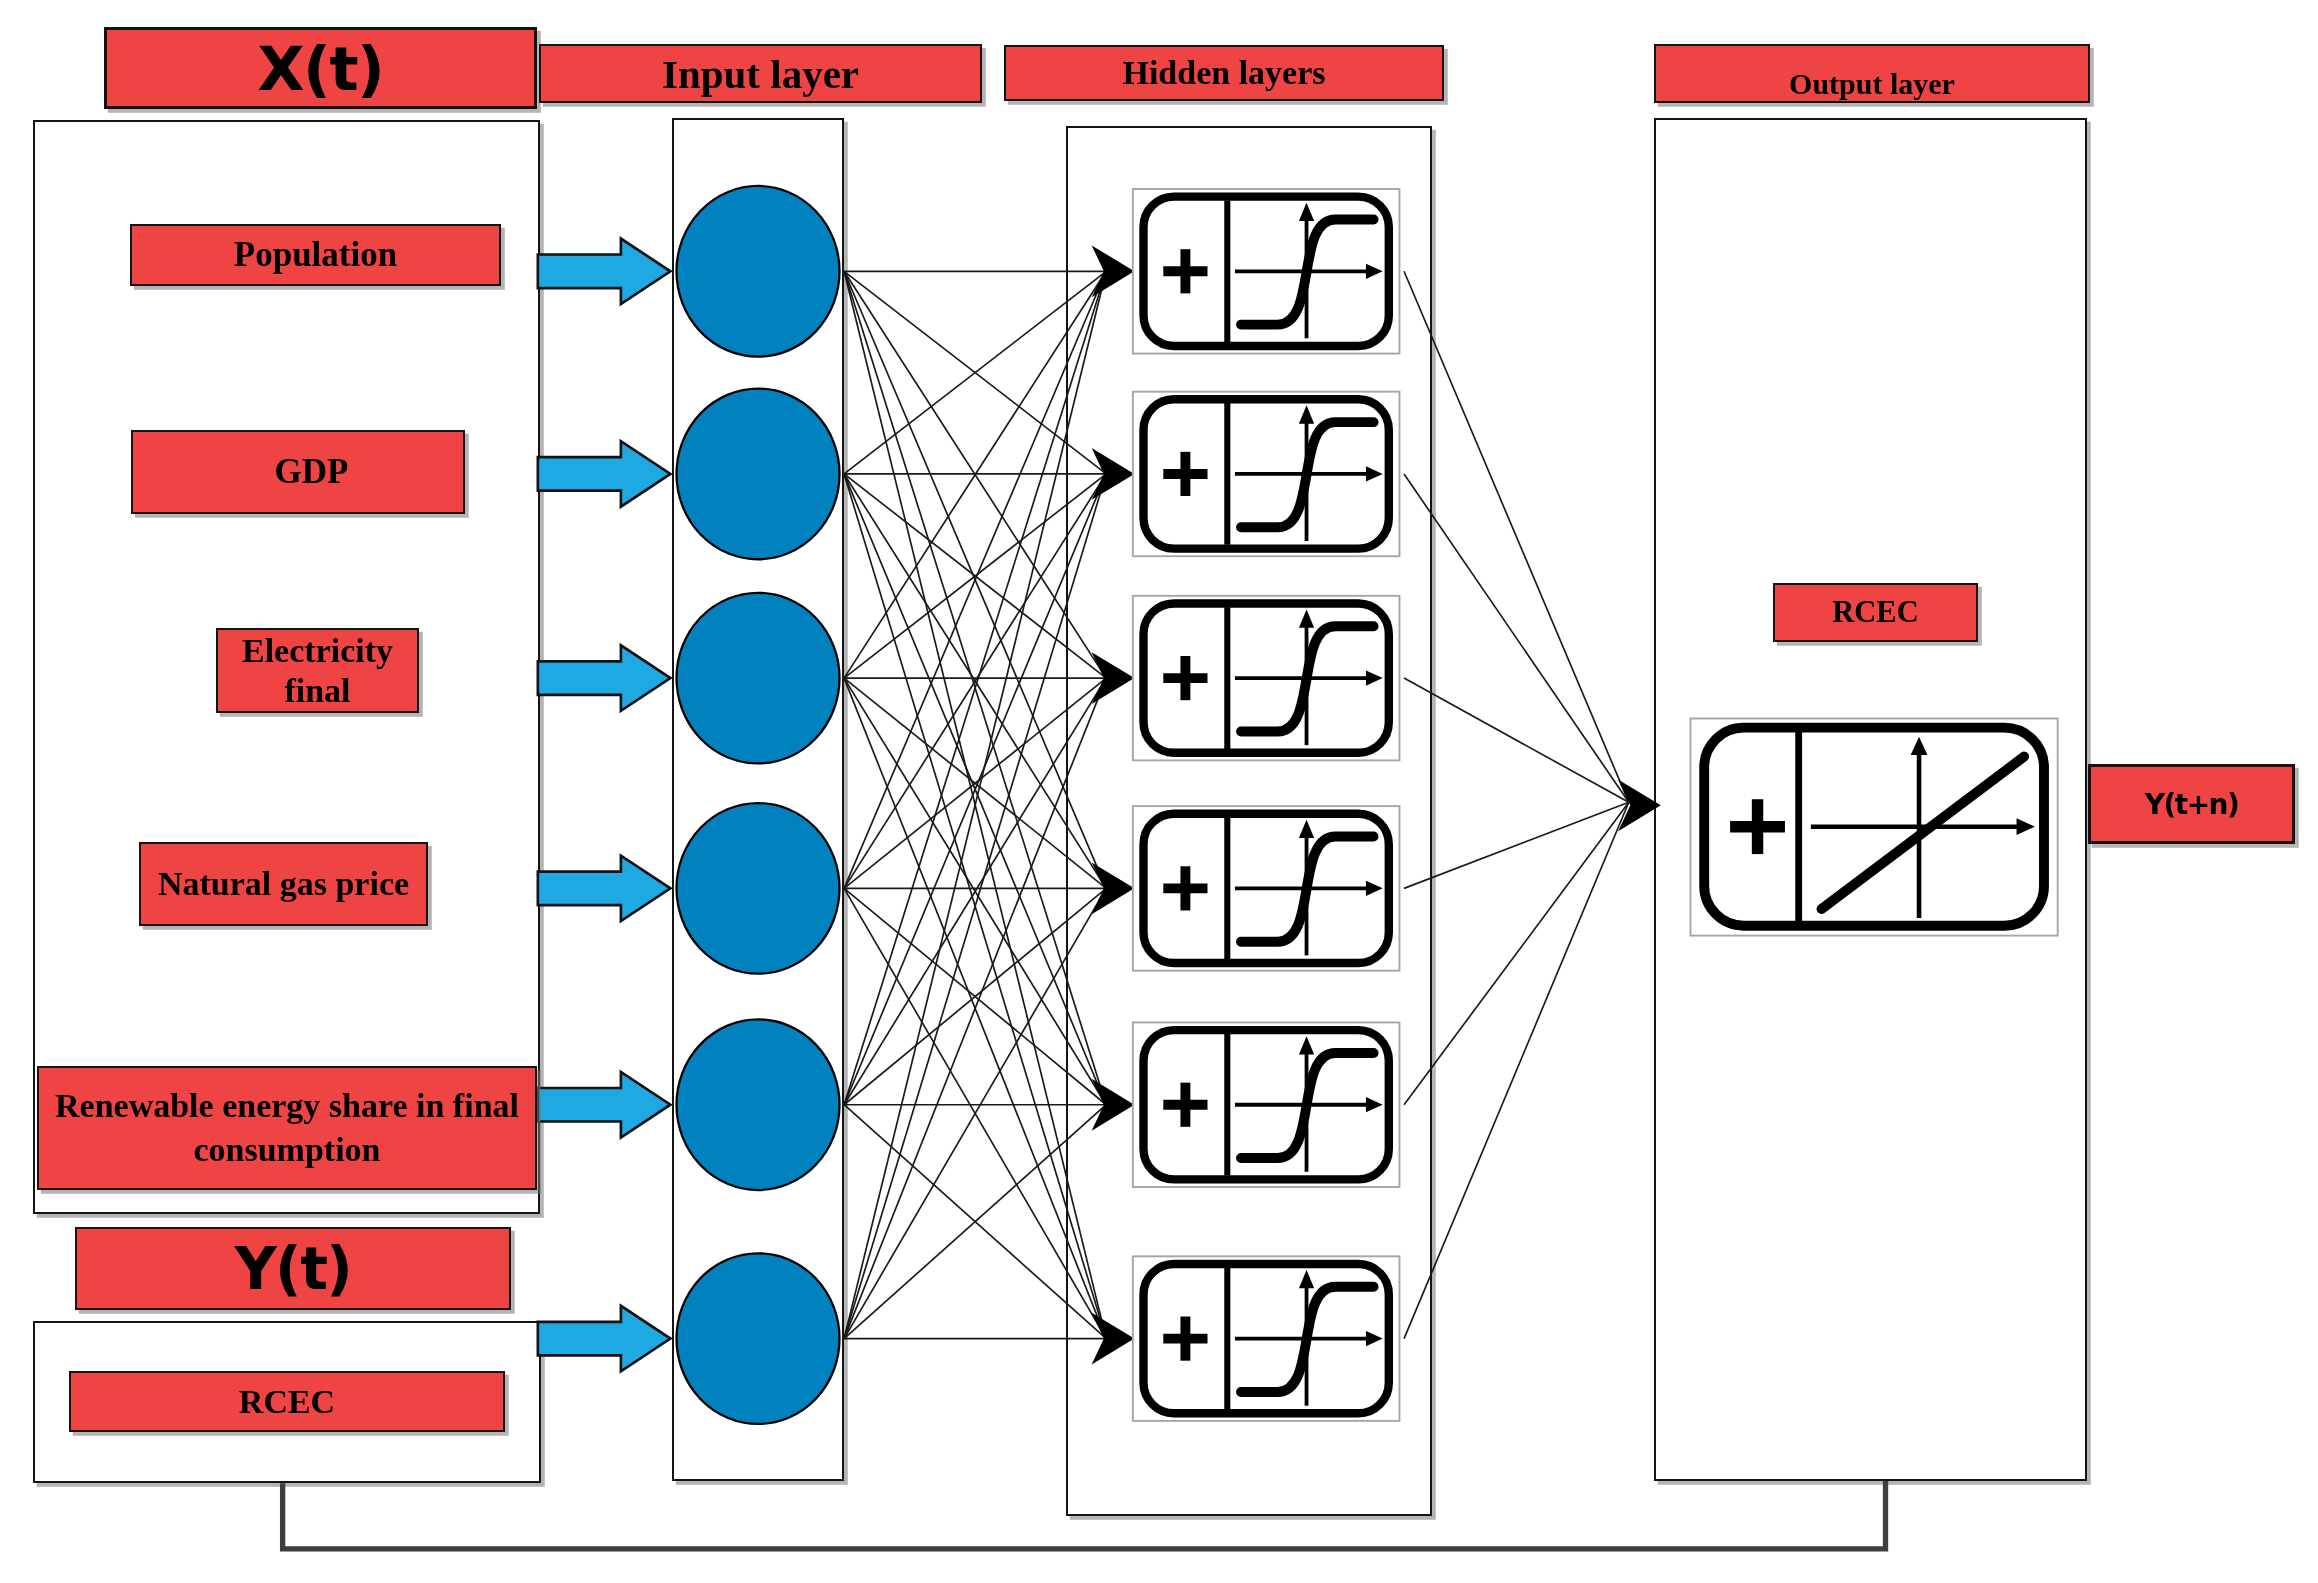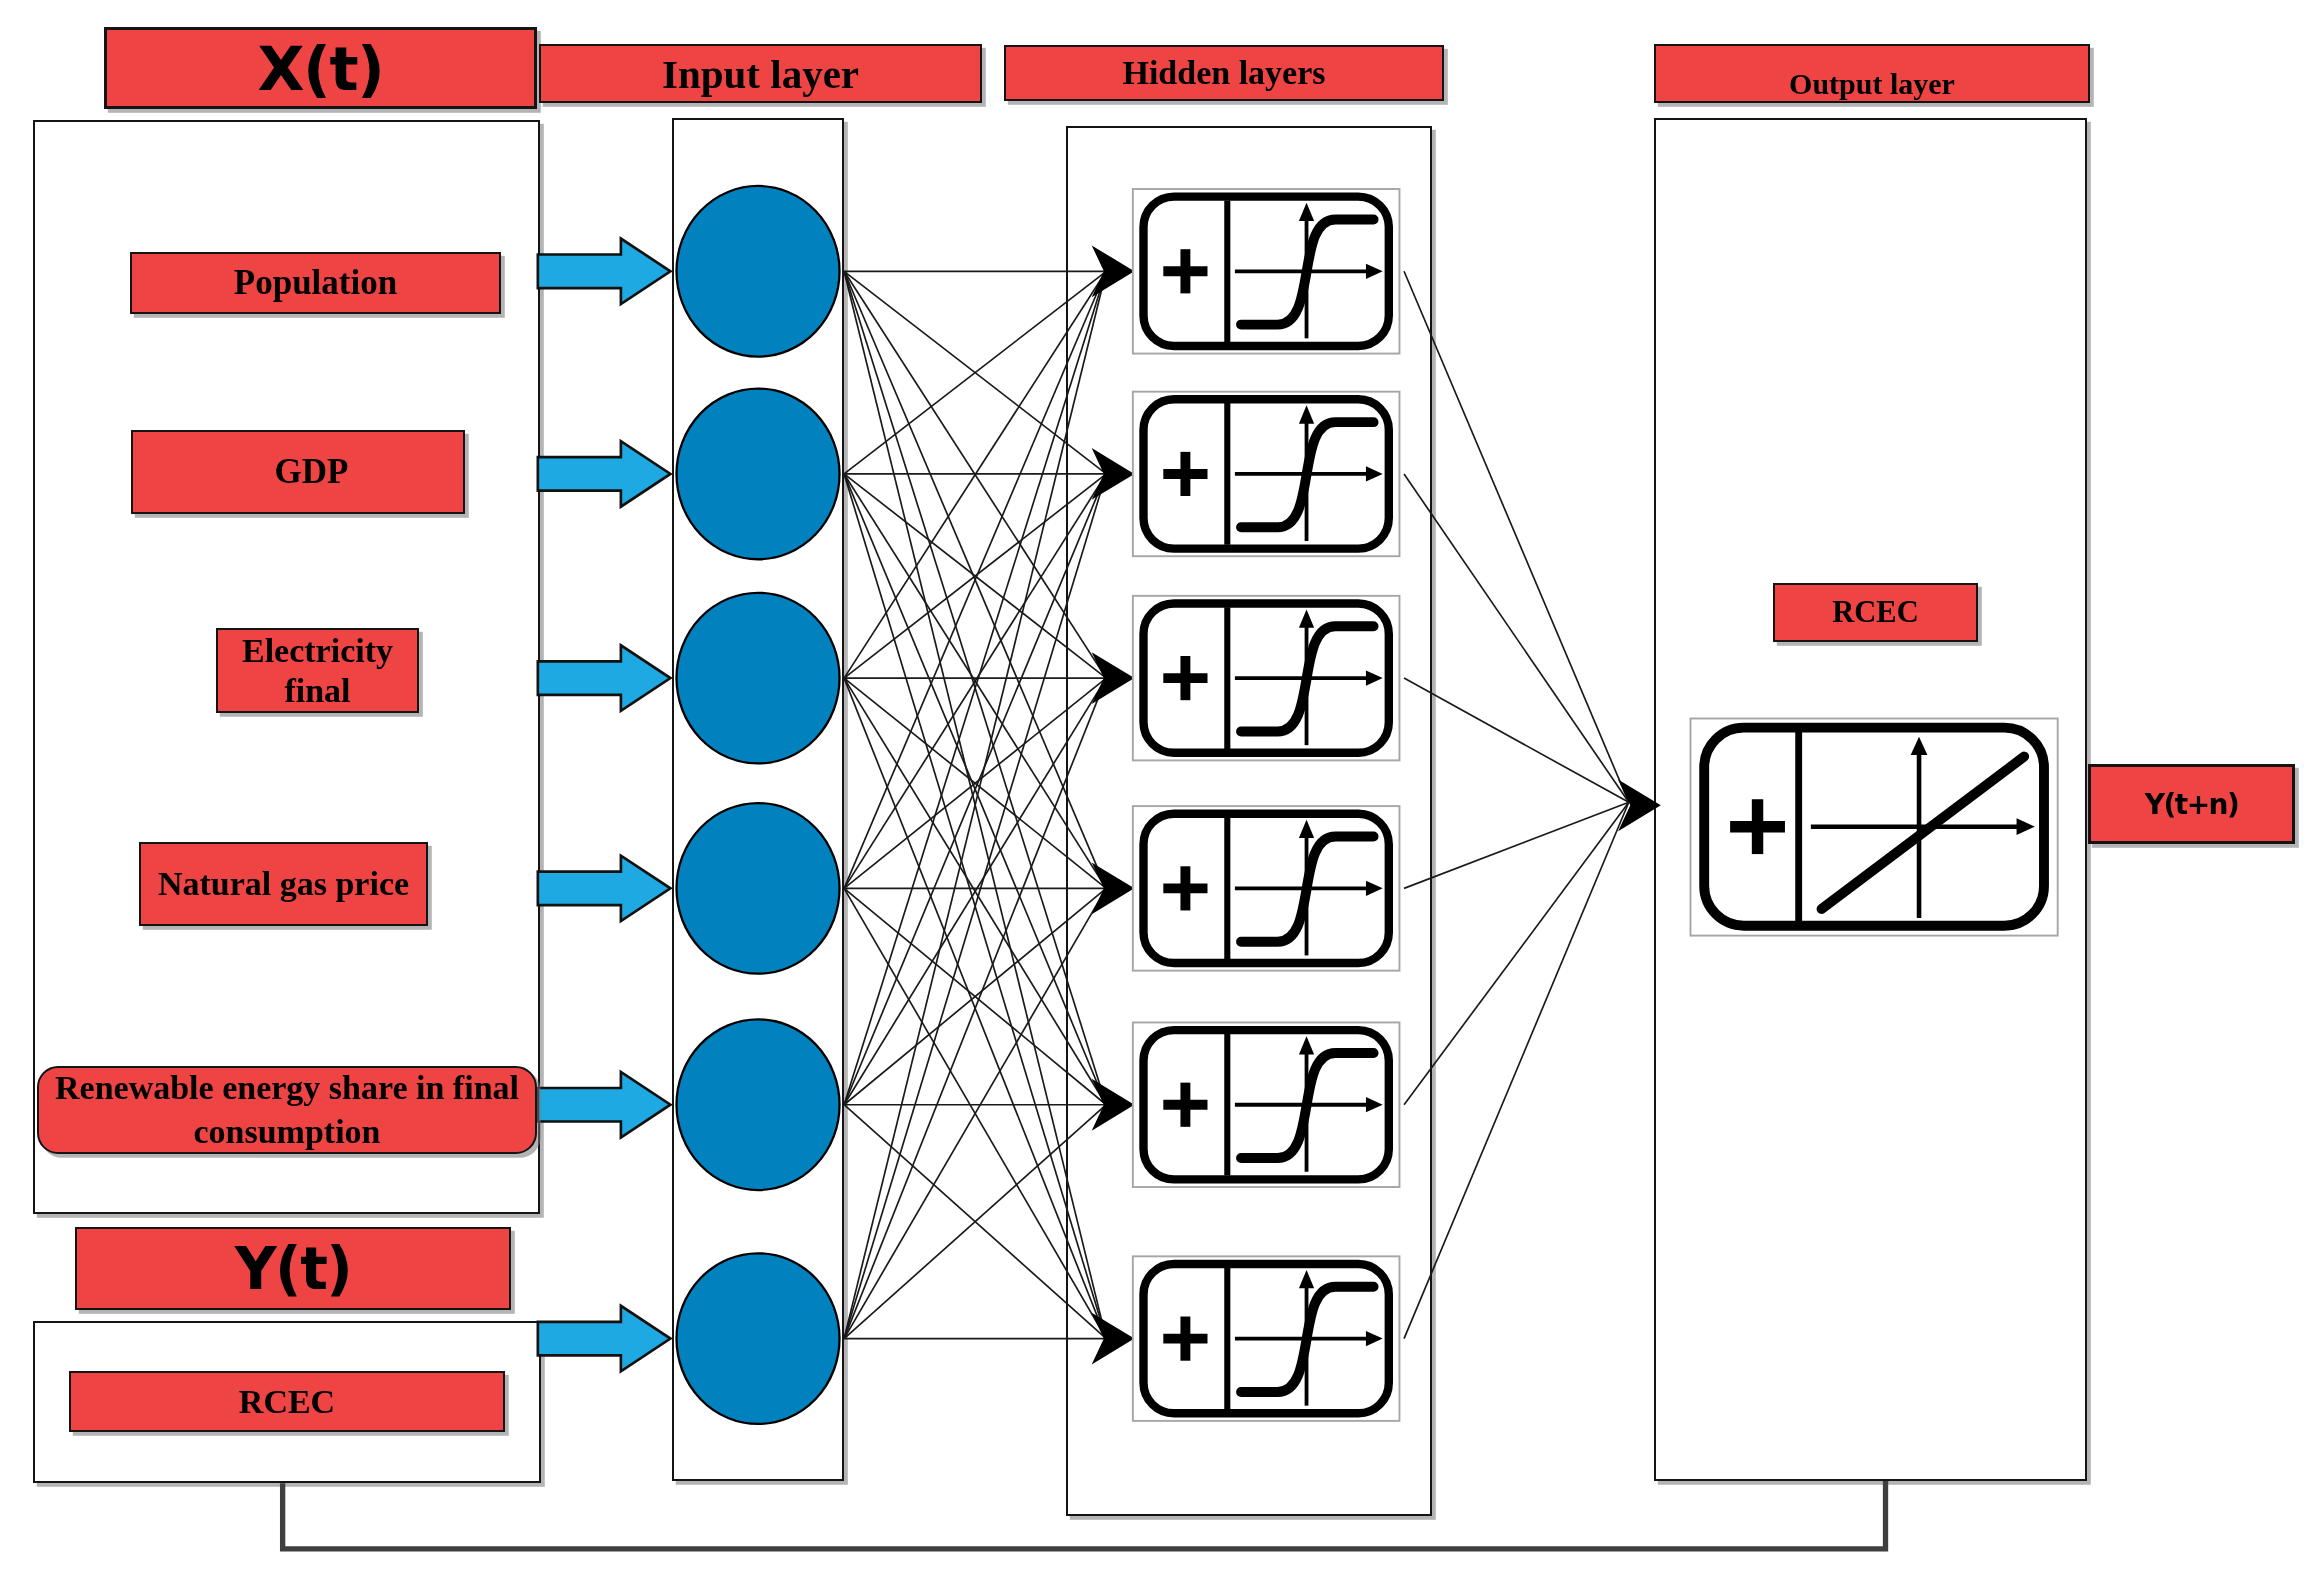--- a/index.html
+++ b/index.html
@@ -10,25 +10,25 @@
        display:flex;align-items:center;justify-content:center;text-align:center;color:#000;}
   .container{position:absolute;box-sizing:border-box;background:transparent;border:2.3px solid #141414;}
   .shadow{box-shadow:3.8px 3.8px 0 rgba(118,118,118,0.55);}
   .serif{font-family:"Liberation Serif",serif;font-weight:bold;}
   .sans{font-family:"DejaVu Sans",sans-serif;font-weight:bold;letter-spacing:-1.5px;}
   .txt-lift{z-index:10;}
 
   
   #xt-box{left:104px;top:27.4px;width:433px;height:82px;font-size:61px;border-width:3px;}
   #left-container{left:33px;top:120px;width:507px;height:1094px;}
-  #pop-box{left:130px;top:252px;width:371px;height:62px;font-size:35px;}
+  #pop-box{left:130px;top:224px;width:371px;height:62px;font-size:35px;}
   #gdp-box{left:131px;top:430px;width:334px;height:84px;font-size:35px;padding-left:27px;}
   #elec-box{left:216px;top:628px;width:203px;height:85px;font-size:34px;line-height:1.15;}
   #gas-box{left:139px;top:842px;width:289px;height:84px;font-size:34px;white-space:nowrap;}
-  #renew-box{left:37px;top:1066px;width:500px;height:88px;font-size:34px;line-height:1.3;border-radius:21px;}
+  #renew-box{left:37px;top:1066px;width:500px;height:124px;font-size:34px;line-height:1.3;}
   #yt-box{left:75px;top:1227px;width:436px;height:83px;font-size:58px;}
   #bottom-container{left:33px;top:1321px;width:508px;height:162px;border-width:2.3px;background:#fff;}
   #rcec-left{left:69px;top:1371px;width:436px;height:61px;font-size:34px;}
 
   
   #input-label{left:539px;top:44px;width:443px;height:59px;font-size:41px;}
   #hidden-label{left:1004px;top:45px;width:440px;height:56px;font-size:34px;}
   #output-label{left:1654px;top:44px;width:436px;height:59px;font-size:30px;align-items:flex-end;}
 
   

